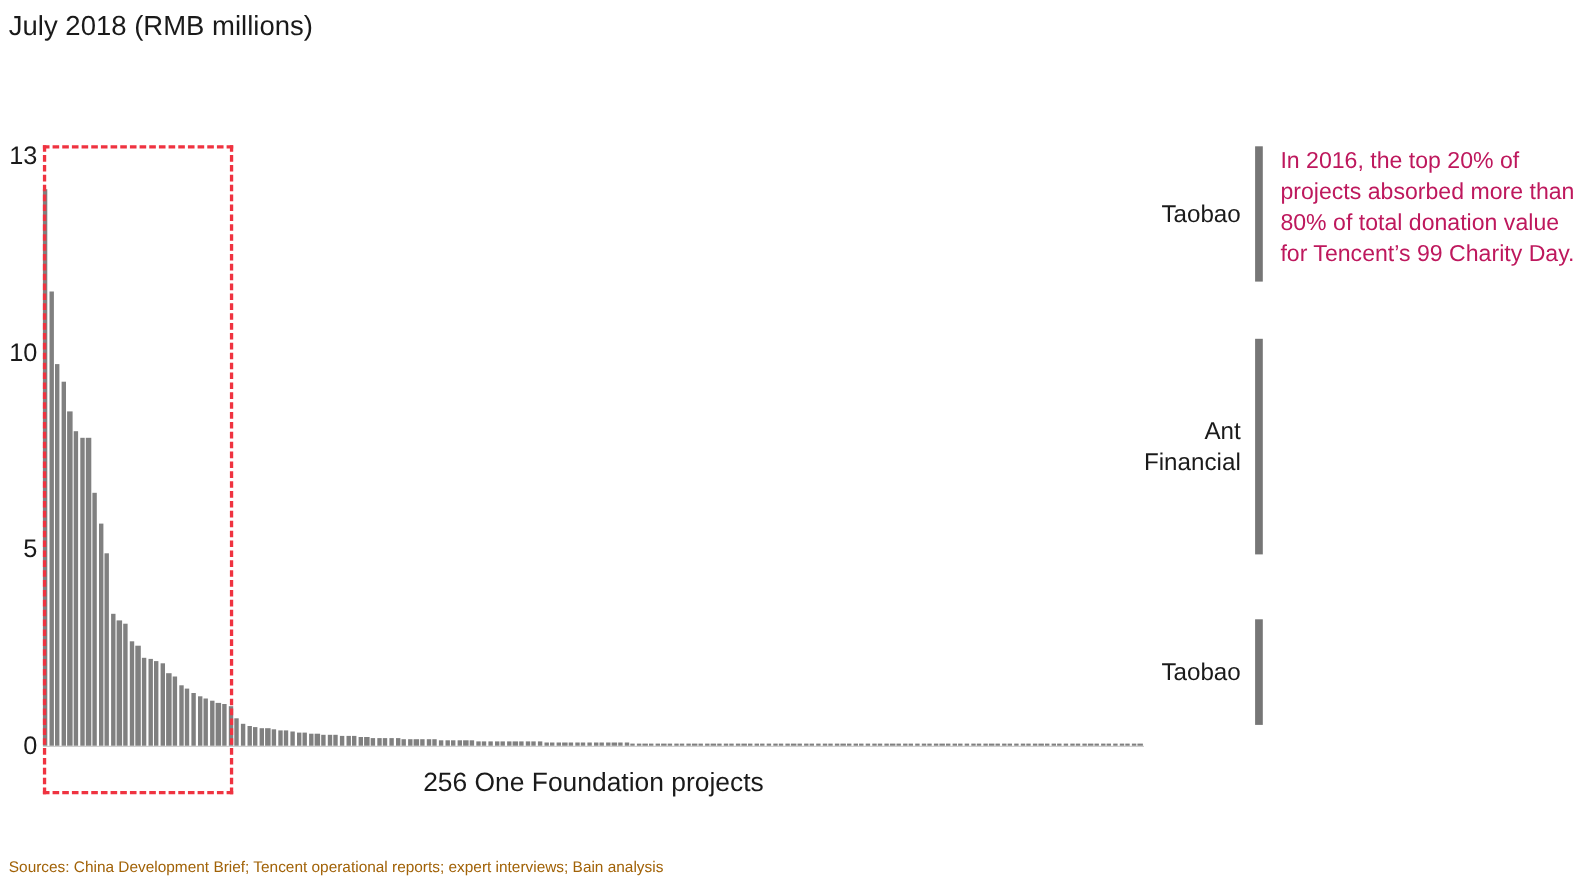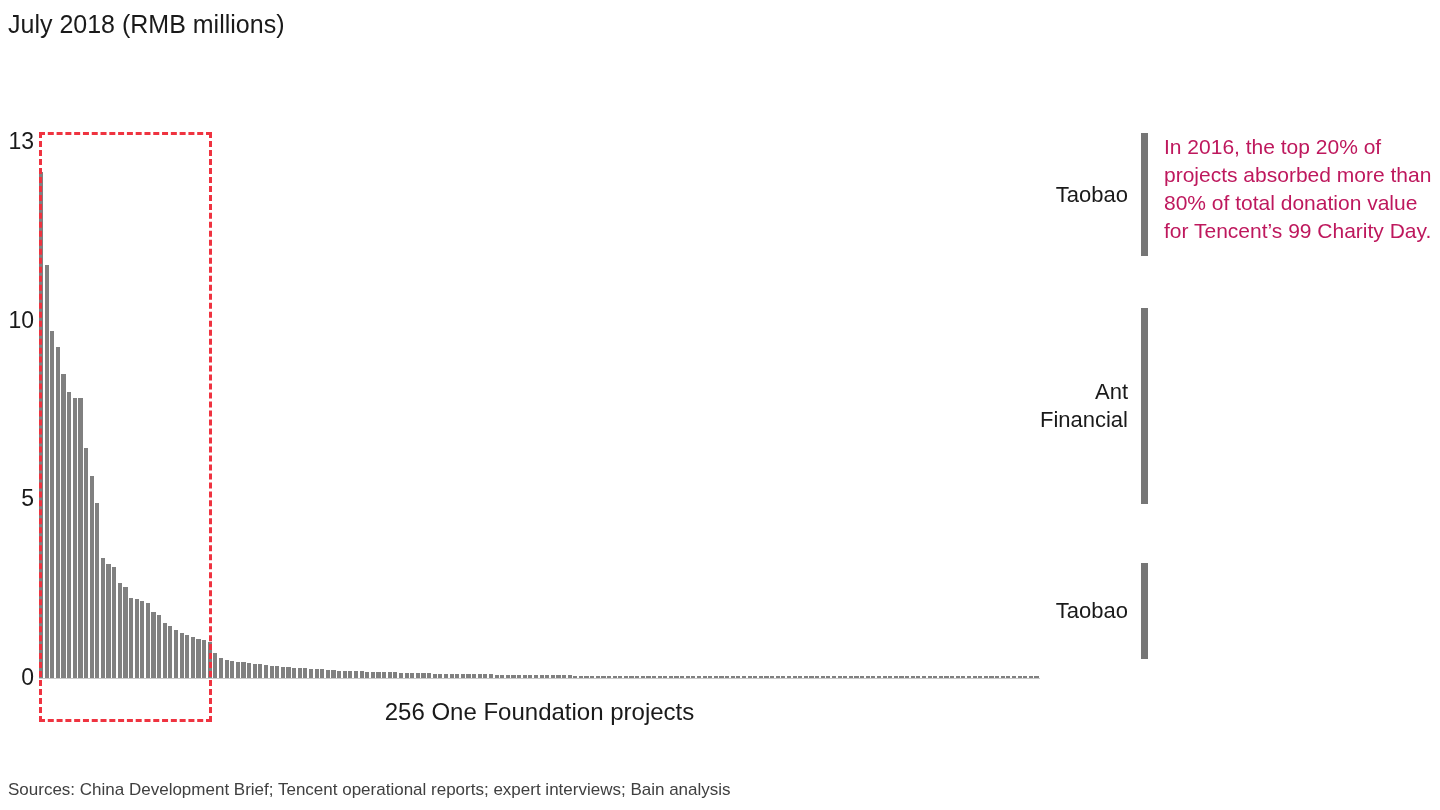--- a/index.html
+++ b/index.html
@@ -101,22 +101,22 @@
     text-align: center;
     font-size: 24px;
     color: #1a1a1a;
   }
 
   
   #source-note {
     position: absolute;
     left: 8px;
     top: 780px;
-    font-size: 17px;
-    color: #404040;
+    font-size: 14px;
+    color: #a16207;
   }
 
   
   #annotations {
     position: absolute;
     left: 1010px;
     top: 0;
     width: 430px;
     height: 810px;
   }

